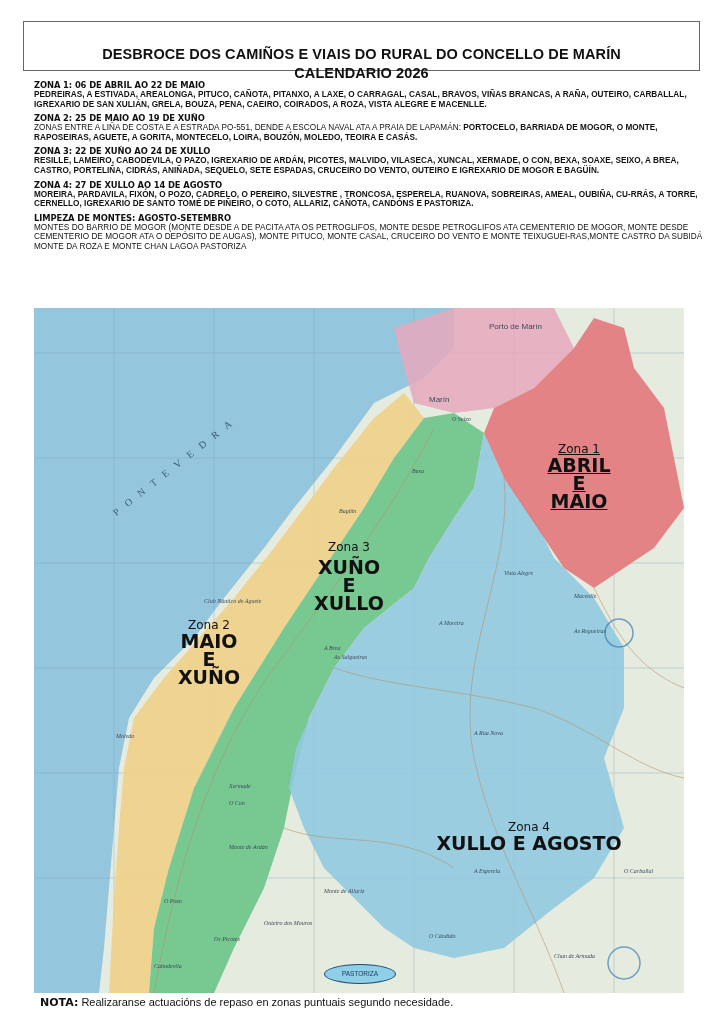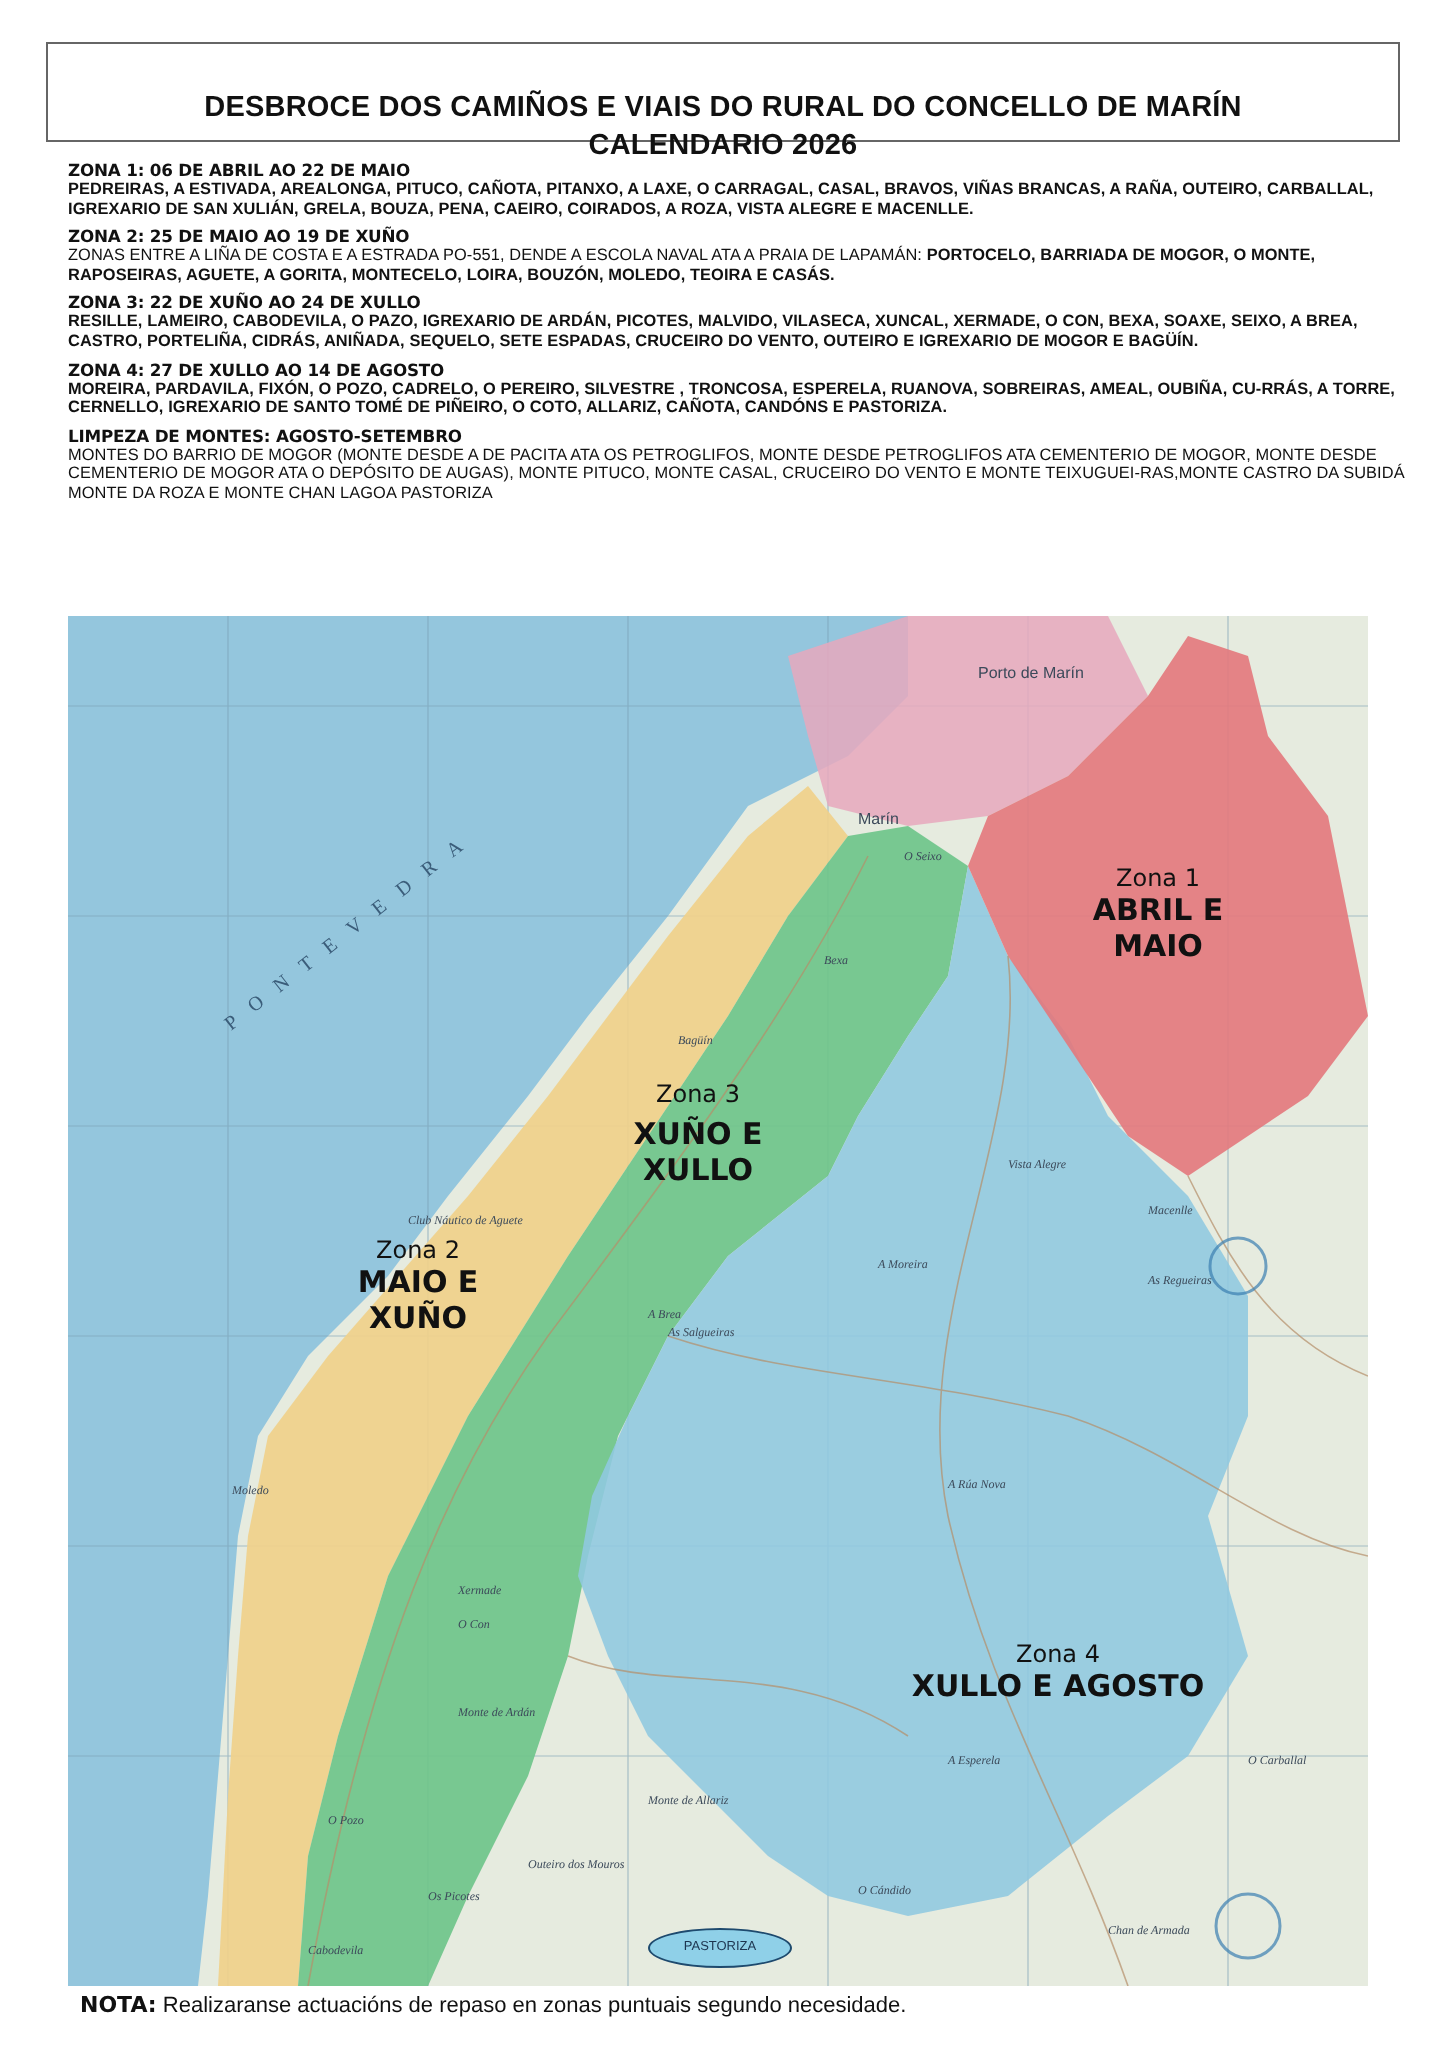--- a/index.html
+++ b/index.html
@@ -10,22 +10,22 @@
   .sections { position: absolute; left: 34px; top: 80px; width: 680px; }
   .section { margin-bottom: 4px; }
   .sec-head { font-family: "DejaVu Sans", sans-serif; font-weight: bold; font-size: 8.4px; line-height: 10px; letter-spacing: -0.1px; }
   .sec-body { font-size: 8.2px; line-height: 9.6px; letter-spacing: 0.05px; }
   .sec-body.bold { font-weight: bold; }
   .sec-body b { font-weight: bold; text-align: center; }
   .map { position: absolute; left: 34px; top: 308px; width: 650px; height: 685px; overflow: hidden; background: #e9ece2; }
   .map svg { position: absolute; left: 0; top: 0; }
   .zone-label { position: absolute; text-align: center; color: #111; }
   .zone-name { font-size: 12px; line-height: 14px; font-family: "DejaVu Sans", sans-serif; }
-  .zone-period { font-family: "DejaVu Sans", sans-serif; font-weight: bold; font-size: 15px; line-height: 18px; }
-  .place { position: absolute; font-size: 6px; font-style: italic; color: #3c4a5a; white-space: nowrap; font-family: "Liberation Serif", serif; margin-top: 10px; }
+  .zone-period { font-family: "DejaVu Sans", sans-serif; font-weight: bold; font-size: 19px; line-height: 18px; }
+  .place { position: absolute; font-size: 6px; font-style: italic; color: #3c4a5a; white-space: nowrap; font-family: "Liberation Serif", serif; }
   .place.big { font-size: 8px; font-style: normal; font-family: "Liberation Sans", sans-serif; }
   .sea-label { position: absolute; font-family: "Liberation Serif", serif; font-size: 10px; color: #3b5d7a; letter-spacing: 9px; transform: rotate(-38deg); transform-origin: left center; white-space: nowrap; }
   .pastoriza { position: absolute; left: 290px; top: 656px; width: 70px; height: 18px; border: 1px solid #1e4a6e; border-radius: 50%; background: #8fd0e8; font-size: 6.5px; text-align: center; line-height: 18px; color: #1d3550; }
   .note { position: absolute; left: 40px; top: 996px; font-size: 11px; line-height: 13px; }
   .note b { font-family: "DejaVu Sans", sans-serif; font-weight: bold; font-size: 11px; }
 </style>
 </head>
 <body>
 
 <div class="title-box">
@@ -122,21 +122,21 @@
   <div class="place" style="left:120px; top:655px;">Cabodevila</div>
   <div class="place" style="left:82px; top:425px;">Moledo</div>
   <div class="place" style="left:440px; top:560px;">A Esperela</div>
   <div class="place" style="left:395px; top:625px;">O Cándido</div>
   <div class="place" style="left:540px; top:285px;">Macenlle</div>
   <div class="place" style="left:540px; top:320px;">As Regueiras</div>
   <div class="place" style="left:590px; top:560px;">O Carballal</div>
   <div class="place" style="left:230px; top:612px;">Outeiro dos Mouros</div>
   <div class="place" style="left:520px; top:645px;">Chan de Armada</div>
 
-  <div class="zone-label" style="left:490px; top:124px; width:110px;">
+  <div class="zone-label" style="left:490px; top:134px; width:110px;text-decoration:underline;">
     <div class="zone-name">Zona 1</div>
     <div class="zone-period" style="width:70px; margin:0 auto;">ABRIL E MAIO</div>
   </div>
   <div class="zone-label" style="left:260px; top:232px; width:110px;">
     <div class="zone-name">Zona 3</div>
     <div class="zone-period" style="width:80px; margin:4px auto;">XUÑO E XULLO</div>
   </div>
   <div class="zone-label" style="left:120px; top:310px; width:110px;">
     <div class="zone-name">Zona 2</div>
     <div class="zone-period" style="width:70px; margin:0 auto;">MAIO E XUÑO</div>

